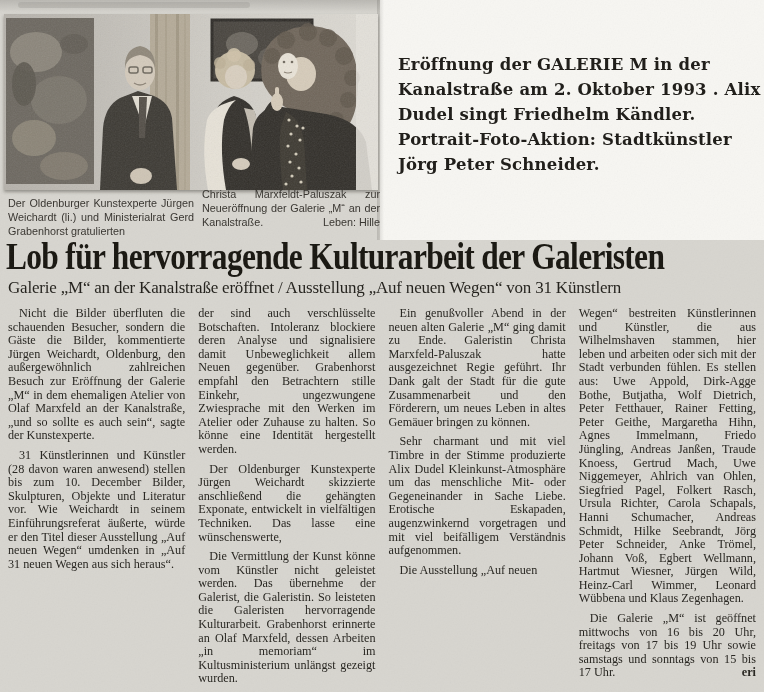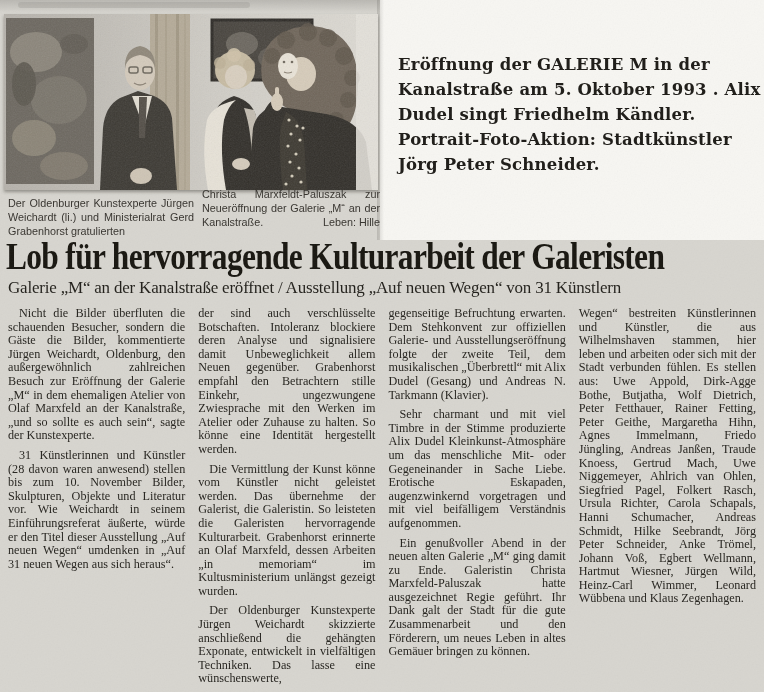--- a/index.html
+++ b/index.html
@@ -146,43 +146,44 @@
     </svg>
   </figure>
 
   <p class="caption caption-left">Der Oldenburger Kunstexperte Jürgen Weichardt (li.) und Ministerialrat Gerd Grabenhorst gratulierten</p>
 
   <p class="caption caption-right">
     <span>Christa Marxfeldt-Paluszak zur Neueröffnung der Galerie „M“ an der Kanalstraße.</span>
     <span class="credit">Leben: Hille</span>
   </p>
 
-  <div class="note">Eröffnung der GALERIE M in der Kanalstraße am 5. Oktober 1993 . Alix Dudel singt Friedhelm Kändler. Portrait-Foto-Aktion: Stadtkünstler Jörg Peter Schneider.</div>
+  <div class="note">Eröffnung der GALERIE M in der Kanalstraße am 2. Oktober 1993 . Alix Dudel singt Friedhelm Kändler. Portrait-Foto-Aktion: Stadtkünstler Jörg Peter Schneider.</div>
 
   <h1 class="headline">Lob für hervorragende Kulturarbeit der Galeristen</h1>
 
   <h2 class="subheadline">Galerie „M“ an der Kanalstraße eröffnet / Ausstellung „Auf neuen Wegen“ von 31 Künstlern</h2>
 
   <div class="cols">
     <div class="col">
       <p class="bp ind"><span>Nicht die Bilder überfluten die schauenden Besucher, sondern die Gäste die Bilder, kommentierte Jürgen Weichardt, Oldenburg, den außergewöhnlich zahlreichen Besuch zur Eröffnung der Galerie „M“ in dem ehemaligen Atelier von Olaf Marxfeld an der Kanalstraße, „und so sollte es auch sein“, sagte der Kunstexperte.</span></p>
-      <p class="bp ind"><span>31 Künstlerinnen und Künstler (28 davon waren anwesend) stellen bis zum 10. November Bilder, Skulpturen, Objekte und Literatur vor. Wie Weichardt in seinem Einführungsreferat äußerte, würde er den Titel dieser Ausstellung „Auf neuen Wegen“ umdenken in „Auf 31 neuen Wegen aus sich heraus“.</span></p>
+      <p class="bp ind"><span>31 Künstlerinnen und Künstler (28 davon waren anwesend) stellen bis zum 10. December Bilder, Skulpturen, Objekte und Literatur vor. Wie Weichardt in seinem Einführungsreferat äußerte, würde er den Titel dieser Ausstellung „Auf neuen Wegen“ umdenken in „Auf 31 neuen Wegen aus sich heraus“.</span></p>
     </div>
     <div class="col">
       <p class="bp"><span>der sind auch verschlüsselte Botschaften. Intoleranz blockiere deren Analyse und signalisiere damit Unbeweglichkeit allem Neuen gegenüber. Grabenhorst empfahl den Betrachtern stille Einkehr, ungezwungene Zwiesprache mit den Werken im Atelier oder Zuhause zu halten. So könne eine Identität hergestellt werden.</span></p>
+      <p class="bp ind"><span>Der Oldenburger Kunstexperte Jürgen Weichardt skizzierte anschließend die gehängten Exponate, entwickelt in vielfältigen Techniken. Das lasse eine wünschenswerte,</span></p>
       <p class="bp ind"><span>Die Vermittlung der Kunst könne vom Künstler nicht geleistet werden. Das übernehme der Galerist, die Galeristin. So leisteten die Galeristen hervorragende Kulturarbeit. Grabenhorst erinnerte an Olaf Marxfeld, dessen Arbeiten „in memoriam“ im Kultusministerium unlängst gezeigt wurden.</span></p>
-      <p class="bp ind"><span>Der Oldenburger Kunstexperte Jürgen Weichardt skizzierte anschließend die gehängten Exponate, entwickelt in vielfältigen Techniken. Das lasse eine wünschenswerte,</span></p>
     </div>
     <div class="col">
-      <p class="bp"><span>gegenseitige Befruchtung erwarten. Dem Stehkonvent zur offiziellen Galerie- und Ausstellungseröffnung folgte der zweite Teil, dem musikalischen „Überbrettl“ mit Alix Dudel (Gesang) und Andreas N. Tarkmann (Klavier).</span></p>
+      <p class="bp ind"><span>Ein genußvoller Abend in der neuen alten Galerie „M“ ging damit zu Ende. Galeristin Christa Marxfeld-Paluszak hatte ausgezeichnet Regie geführt. Ihr Dank galt der Stadt für die gute Zusammenarbeit und den Förderern, um neues Leben in altes Gemäuer bringen zu können.</span></p>
       <p class="bp ind"><span>Sehr charmant und mit viel Timbre in der Stimme produzierte Alix Dudel Kleinkunst-Atmosphäre um das menschliche Mit- oder Gegeneinander in Sache Liebe. Erotische Eskapaden, augenzwinkernd vorgetragen und mit viel beifälligem Verständnis aufgenommen.</span></p>
-      <p class="bp ind"><span>Ein genußvoller Abend in der neuen alten Galerie „M“ ging damit zu Ende. Galeristin Christa Marxfeld-Paluszak hatte ausgezeichnet Regie geführt. Ihr Dank galt der Stadt für die gute Zusammenarbeit und den Förderern, um neues Leben in altes Gemäuer bringen zu können.</span></p>
+      <p class="bp ind"><span>Die Ausstellung „Auf neuen</span></p>
     </div>
     <div class="col">
       <p class="bp"><span>Wegen“ bestreiten Künstlerinnen und Künstler, die aus Wilhelmshaven stammen, hier leben und arbeiten oder sich mit der Stadt verbunden fühlen. Es stellen aus: Uwe Appold, Dirk-Agge Bothe, Butjatha, Wolf Dietrich, Peter Fetthauer, Rainer Fetting, Peter Geithe, Margaretha Hihn, Agnes Immelmann, Friedo Jüngling, Andreas Janßen, Traude Knoess, Gertrud Mach, Uwe Niggemeyer, Ahlrich van Ohlen, Siegfried Pagel, Folkert Rasch, Ursula Richter, Carola Schapals, Hanni Schumacher, Andreas Schmidt, Hilke Seebrandt, Jörg Peter Schneider, Anke Trömel, Johann Voß, Egbert Wellmann, Hartmut Wiesner, Jürgen Wild, Heinz-Carl Wimmer, Leonard Wübbena und Klaus Zegenhagen.</span></p>
+      <p class="bp ind"><span>Die Galerie „M“ ist geöffnet mittwochs von 16 bis 20 Uhr, freitags von 17 bis 19 Uhr sowie samstags und sonntags von 15 bis 17 Uhr.</span> <span class="author">eri</span></p>
     </div>
   </div>
 
   <svg class="grain" width="764" height="692">
     <filter id="pagegrain">
       <feTurbulence type="fractalNoise" baseFrequency="0.7" numOctaves="2" stitchTiles="stitch"></feTurbulence>
       <feColorMatrix type="saturate" values="0"></feColorMatrix>
     </filter>
     <rect width="764" height="692" filter="url(#pagegrain)"></rect>
   </svg>

